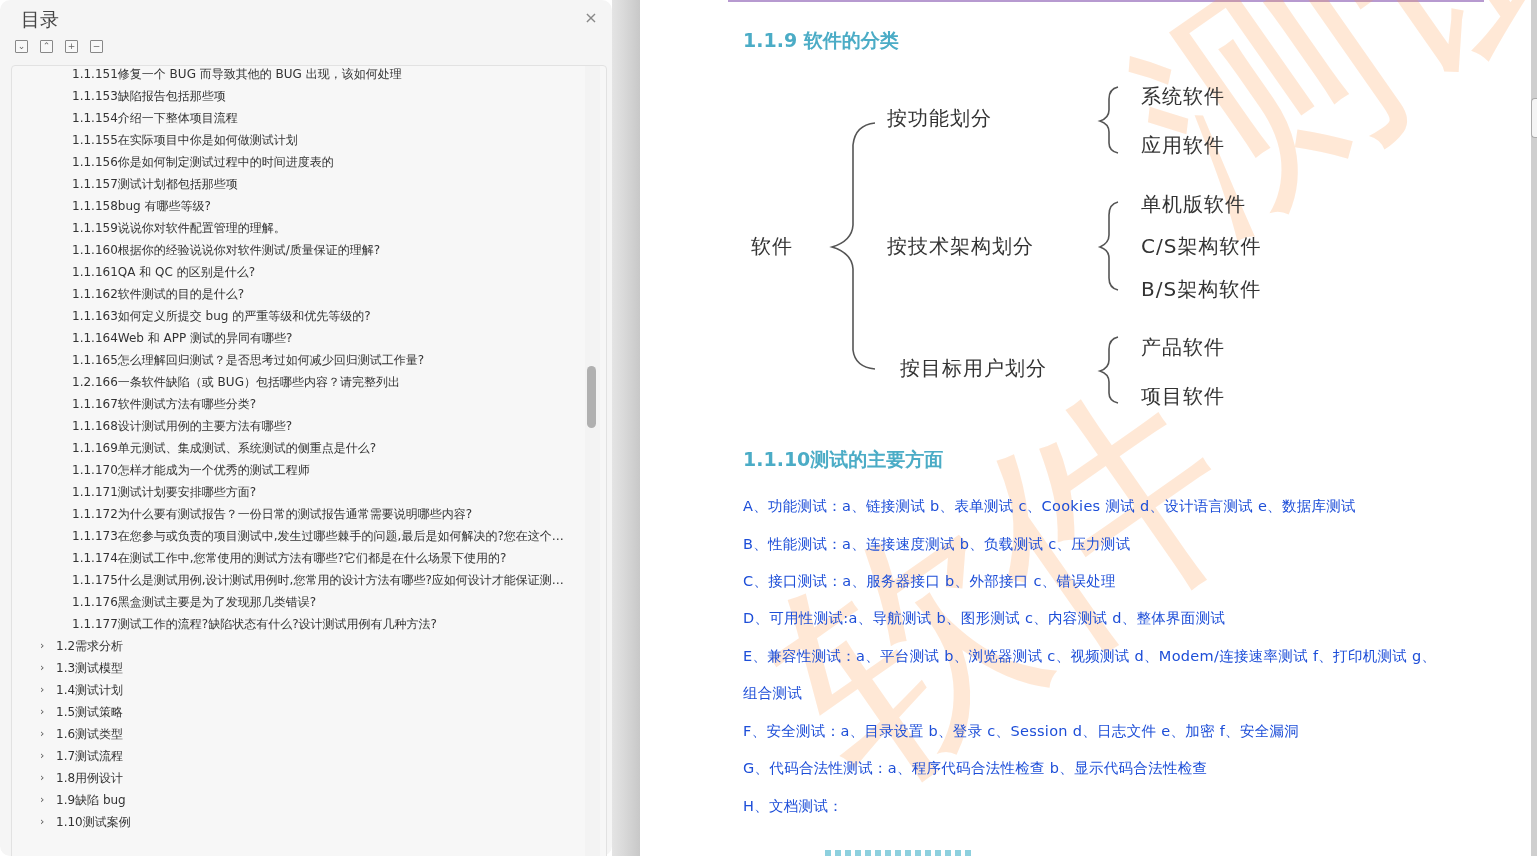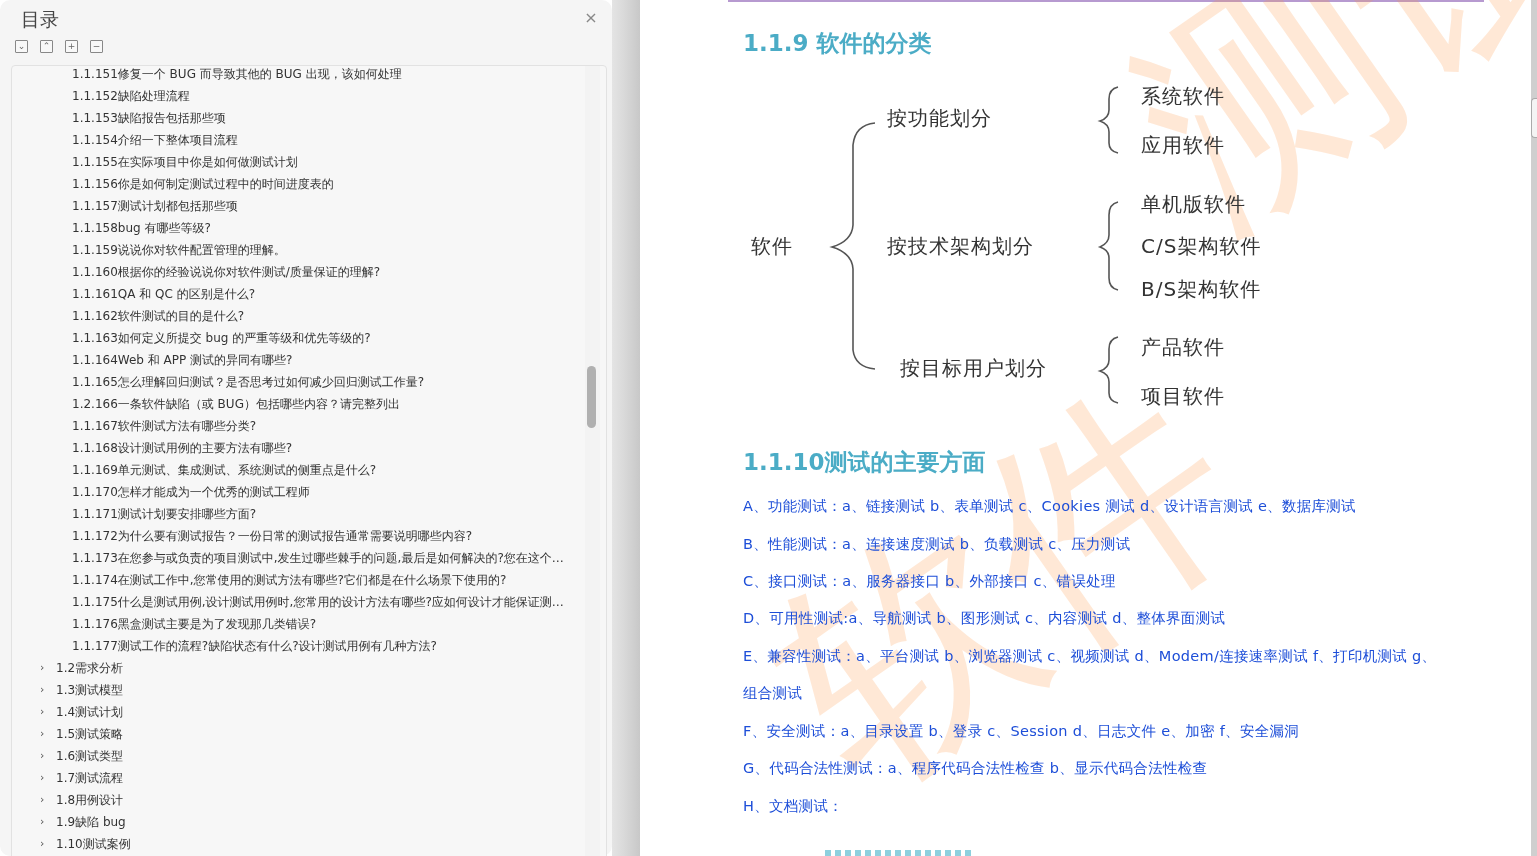--- a/index.html
+++ b/index.html
@@ -67,21 +67,21 @@
     .watermark {
       position: absolute; left: 60px; top: 90px; width: 900px; height: 800px;
       pointer-events: none; z-index: 1;
     }
     .watermark span {
       position: absolute; font-family: "DejaVu Serif", serif; font-size: 240px;
       color: rgba(255, 150, 70, 0.22); font-weight: normal; white-space: nowrap;
       transform-origin: left top;
     }
     .h-section {
-      position: absolute; left: 103px; font-size: 23px; font-weight: bold; color: #4bacc6;
+      position: absolute; left: 103px; font-size: 19px; font-weight: bold; color: #4bacc6;
       z-index: 2;
     }
     .diagram { position: absolute; left: 100px; top: 75px; width: 580px; height: 345px; z-index: 2; }
     .diag-text { position: absolute; font-size: 20px; color: #333; white-space: nowrap; letter-spacing: 1px; }
     .body-line {
       position: absolute; left: 103px; font-size: 14.5px; color: #1d4ed8; white-space: nowrap; z-index: 2;
       letter-spacing: 0.3px;
     }
     .page-cutoff {
       position: absolute; left: 185px; top: 850px; width: 150px; height: 6px;
@@ -106,21 +106,20 @@
   <div class="toc-tools">
     <div class="toc-tool">⌄</div>
     <div class="toc-tool">⌃</div>
     <div class="toc-tool">+</div>
     <div class="toc-tool">−</div>
   </div>
 
   <div class="toc-list-box">
     <div class="toc-list">
       <div class="toc-item l3">1.1.151修复一个 BUG 而导致其他的 BUG 出现，该如何处理</div>
-      <div class="toc-item l3">1.1.152缺陷处理流程</div>
       <div class="toc-item l3">1.1.153缺陷报告包括那些项</div>
       <div class="toc-item l3">1.1.154介绍一下整体项目流程</div>
       <div class="toc-item l3">1.1.155在实际项目中你是如何做测试计划</div>
       <div class="toc-item l3">1.1.156你是如何制定测试过程中的时间进度表的</div>
       <div class="toc-item l3">1.1.157测试计划都包括那些项</div>
       <div class="toc-item l3">1.1.158bug 有哪些等级?</div>
       <div class="toc-item l3">1.1.159说说你对软件配置管理的理解。</div>
       <div class="toc-item l3">1.1.160根据你的经验说说你对软件测试/质量保证的理解?</div>
       <div class="toc-item l3">1.1.161QA 和 QC 的区别是什么?</div>
       <div class="toc-item l3">1.1.162软件测试的目的是什么?</div>

